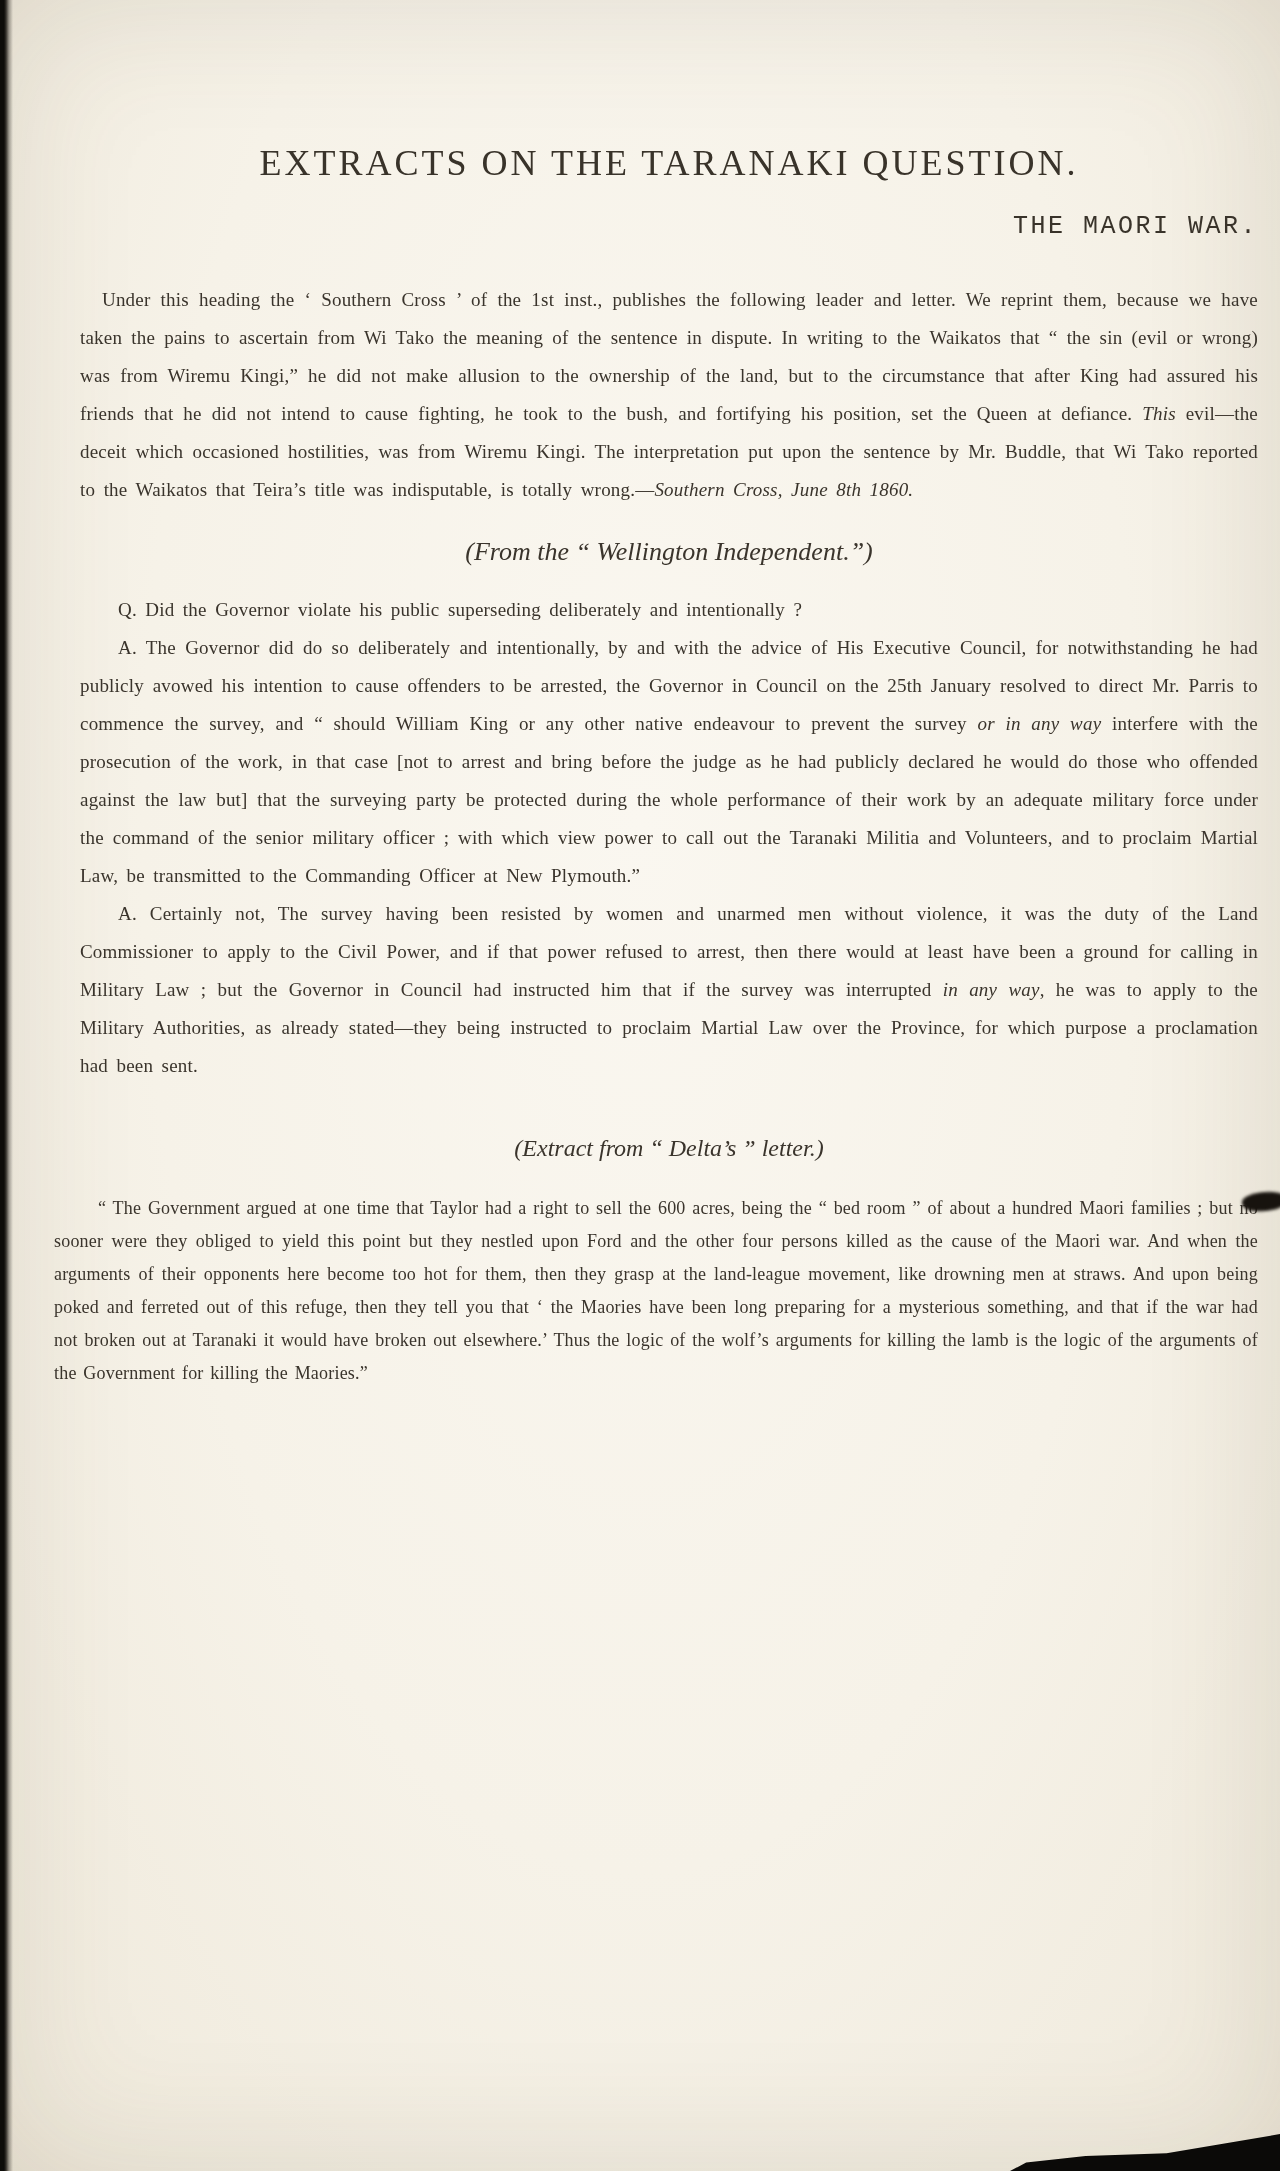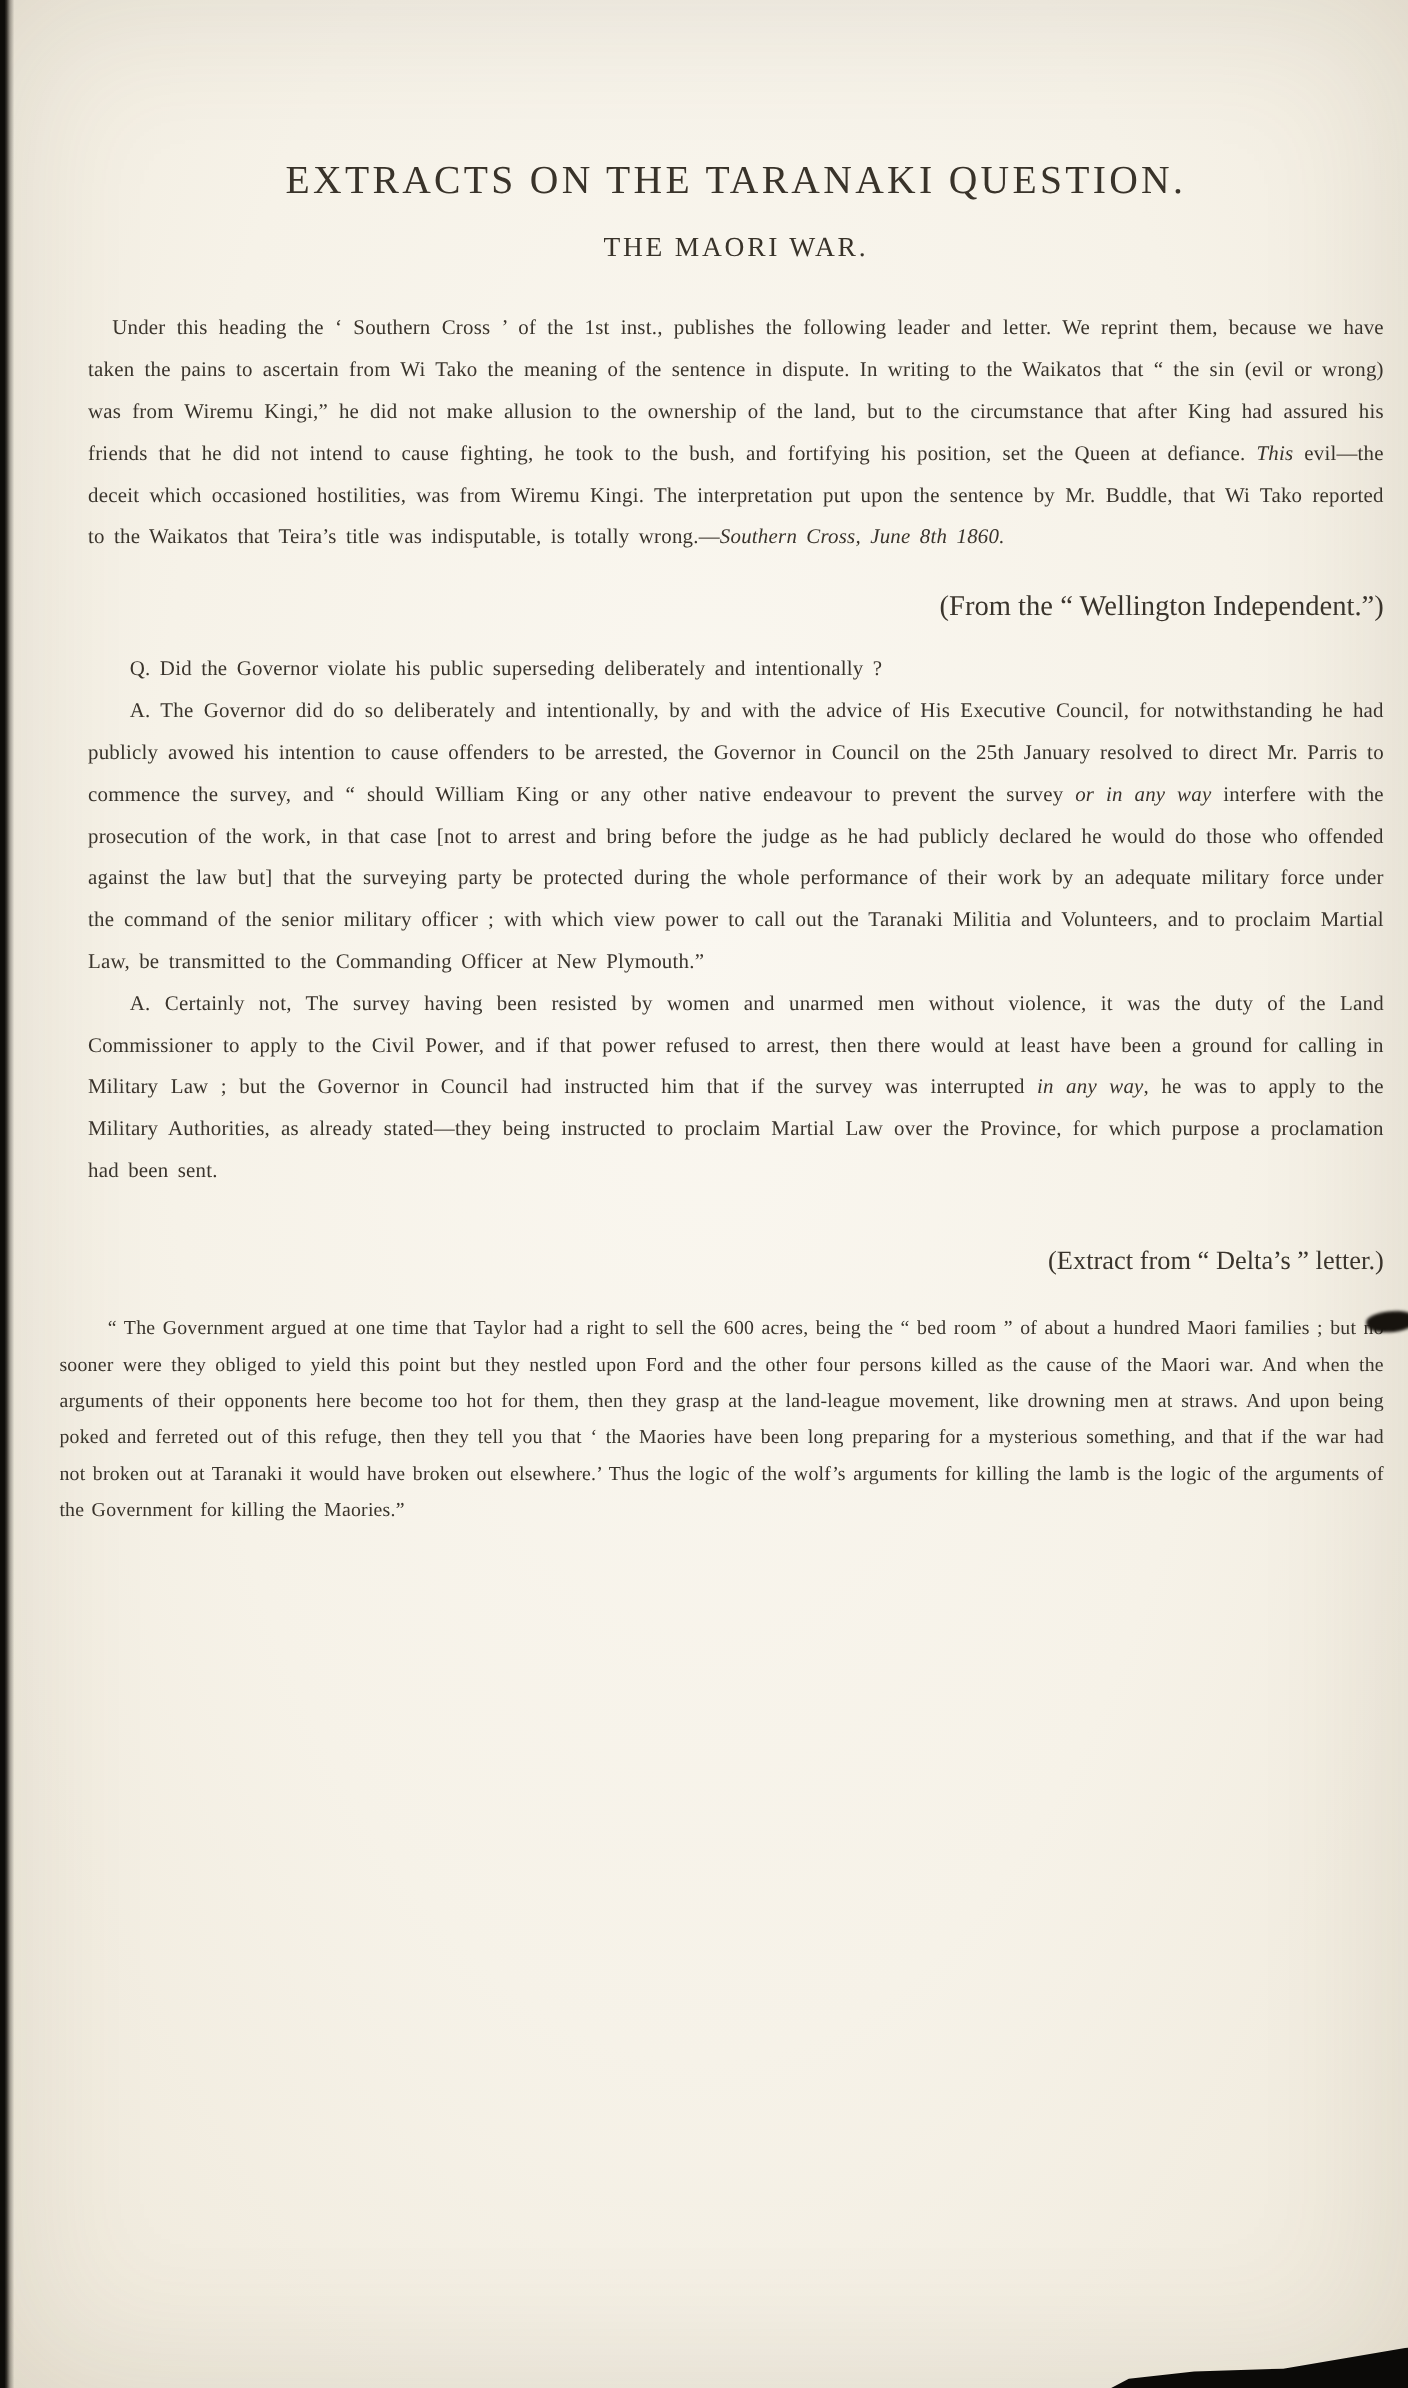--- a/index.html
+++ b/index.html
@@ -66,22 +66,23 @@
     font-weight: normal;
     letter-spacing: 3px;
     text-align: center;
     color: #39332a;
   }
   .doc-subtitle {
     margin: 28px 0 0 0;
     font-size: 25px;
     font-weight: normal;
     letter-spacing: 2.5px;
-    text-align: center;
+    text-align: right;
     color: #39332a;
+    font-family: Liberation Mono, monospace;
   }
   .sections { margin-top: 40px; }
   .para {
     margin: 0;
     text-align: justify;
     text-justify: inter-word;
   }
   .para-body {
     font-size: 19px;
     line-height: 38px;
@@ -92,23 +93,24 @@
   .para-intro { text-indent: 22px; }
   .para-small {
     font-size: 18px;
     line-height: 33px;
     word-spacing: 2px;
     letter-spacing: 0.2px;
     text-indent: 44px;
     margin-left: -26px;
   }
   .section-heading {
-    text-align: right;
+    text-align: center;
     font-size: 26px;
     margin: 28px 0 24px 0;
+    font-style: italic;
   }
   .section-heading.small {
     font-size: 24px;
     margin: 50px 0 30px 0;
   }
   .it { font-style: italic; }
 </style>
 </head>
 <body>
 

